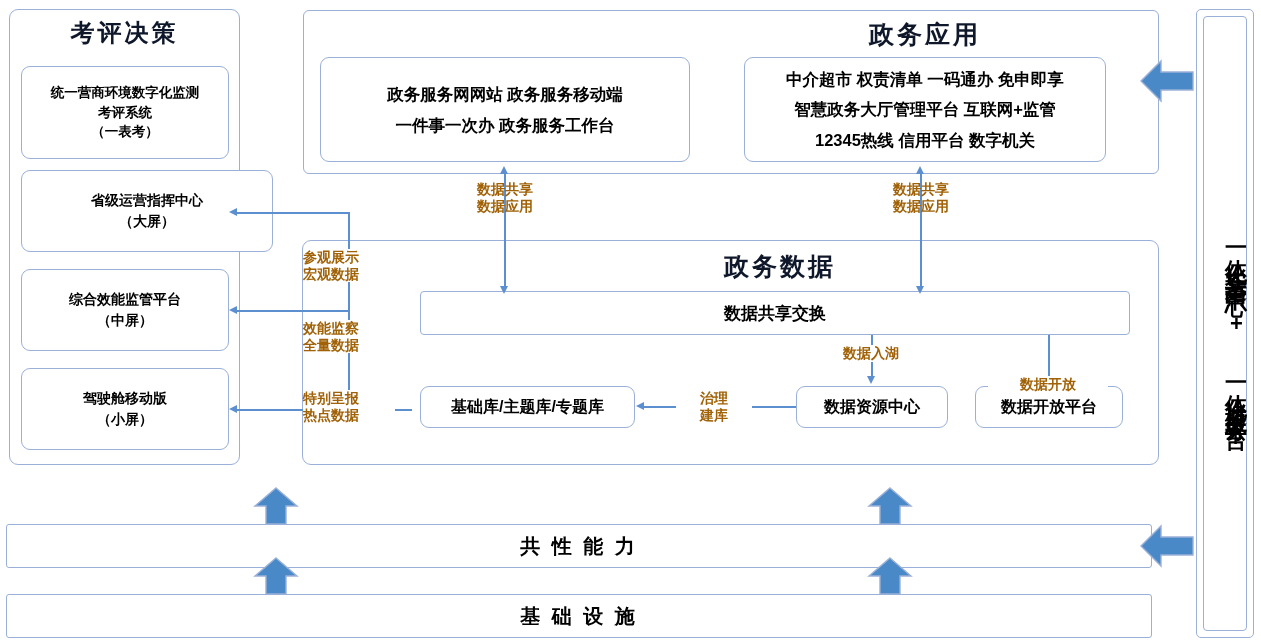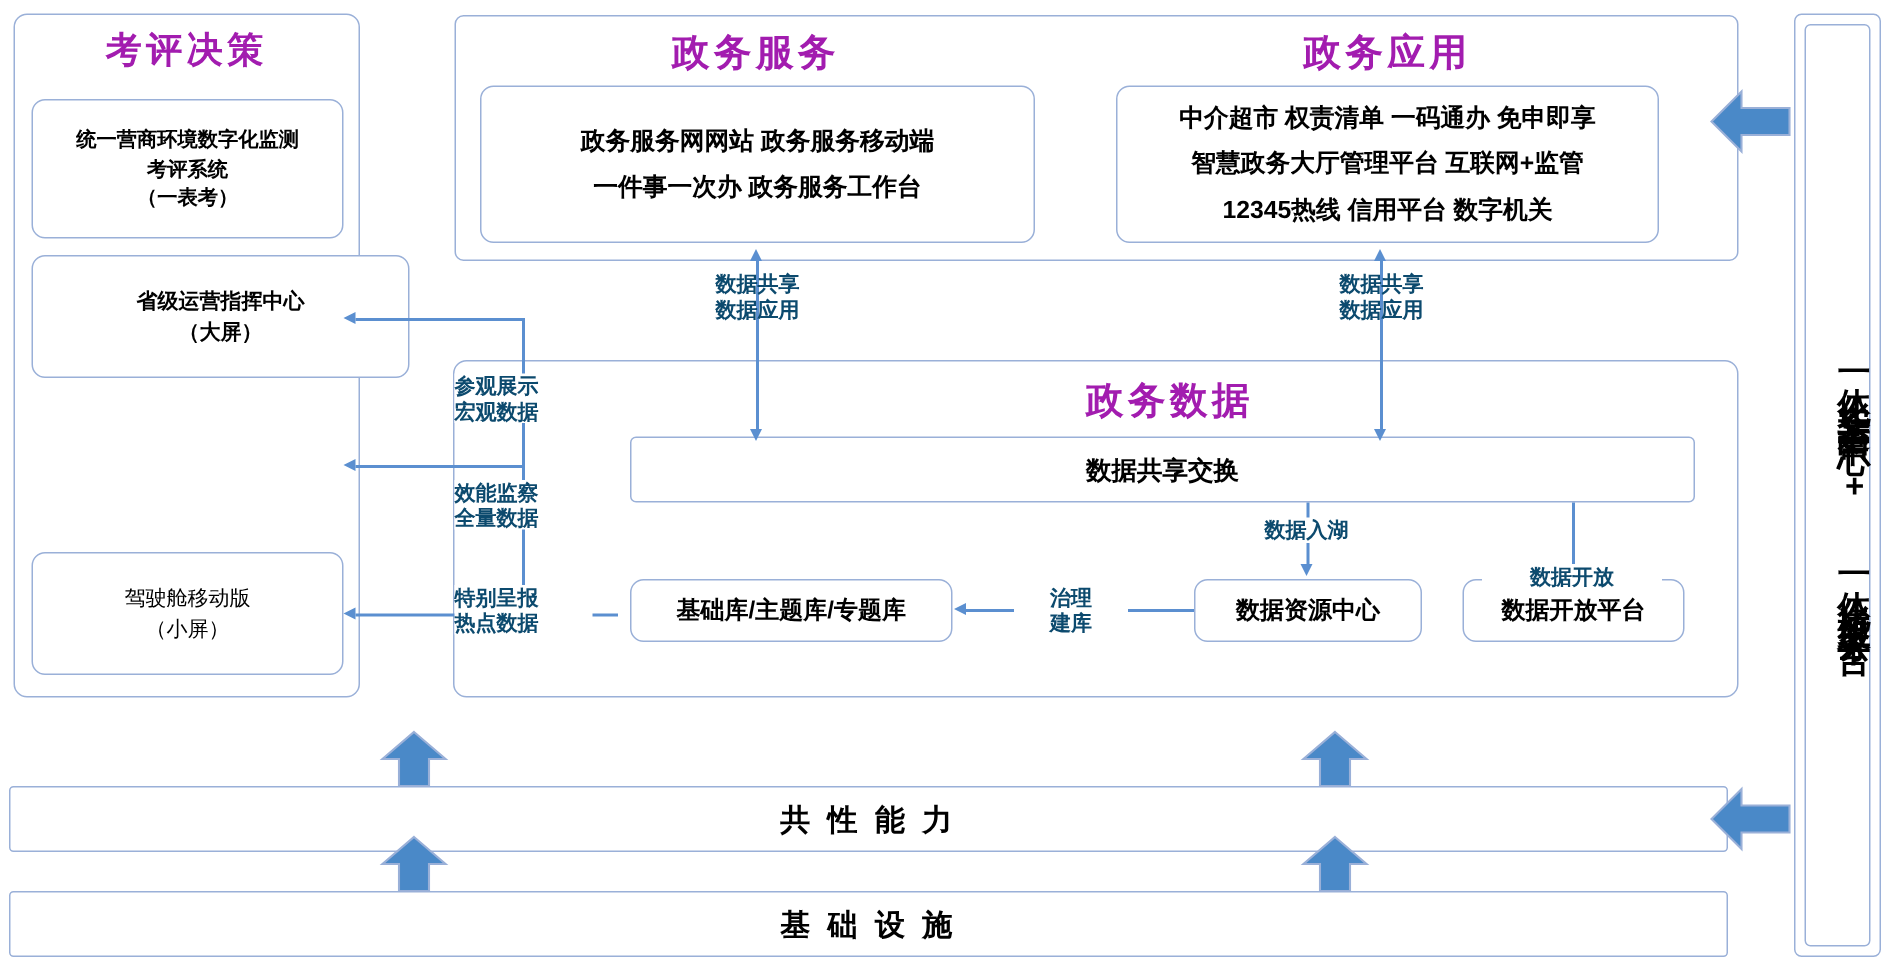--- a/index.html
+++ b/index.html
@@ -33,29 +33,29 @@
     align-items:center;
     justify-content:center;
     text-align:center;
     color:#000;
   }
   .inner.sharp{border-radius:4px;}
 
   .ttl{
     position:absolute;
     font-weight:bold;
-    color:#a21caf;
+    color:#0f172a;
     text-align:center;
     letter-spacing:3px;
     white-space:nowrap;
   }
   .lbl{
     position:absolute;
     font-weight:bold;
-    color:#0c4a6e;
+    color:#a16207;
     text-align:center;
     line-height:1.18;
     white-space:pre-line;
   }
 
   
   .vline,.hline{
     position:absolute;
     background:#5b8fd0;
   }
@@ -118,32 +118,37 @@
     </div>
   </div>
 
   <div class="inner" style="left:21px;top:170px;width:252px;height:82px;">
     <div style="font-size:14px;line-height:1.5;font-weight:bold;">
       <div>省级运营指挥中心</div>
       <div>（大屏）</div>
     </div>
   </div>
 
+  <div class="inner" style="left:21px;top:269px;width:208px;height:82px;">
+    <div style="font-size:14px;line-height:1.5;font-weight:bold;">
+      <div>综合效能监管平台</div>
+      <div>（中屏）</div>
+    </div>
+  </div>
 
   <div class="inner" style="left:21px;top:368px;width:208px;height:82px;">
-    <div style="font-size:14px;line-height:1.5;font-weight:normal;">
+    <div style="font-size:14px;line-height:1.5;font-weight:bold;">
       <div>驾驶舱移动版</div>
       <div>（小屏）</div>
     </div>
   </div>
 
   <div class="panel" style="left:303px;top:10px;width:856px;height:164px;border-radius:6px;">
   </div>
 
-  <div class="ttl" style="left:318px;top:18px;width:372px;font-size:25px;">政务服务</div>
   <div class="inner" style="left:320px;top:57px;width:370px;height:105px;">
     <div style="font-size:16.5px;line-height:1.85;font-weight:bold;">
       <div>政务服务网网站 政务服务移动端</div>
       <div>一件事一次办 政务服务工作台</div>
     </div>
   </div>
 
   <div class="ttl" style="left:745px;top:18px;width:360px;font-size:25px;">政务应用</div>
   <div class="inner" style="left:744px;top:57px;width:362px;height:105px;">
     <div style="font-size:16.5px;line-height:1.85;font-weight:bold;">

